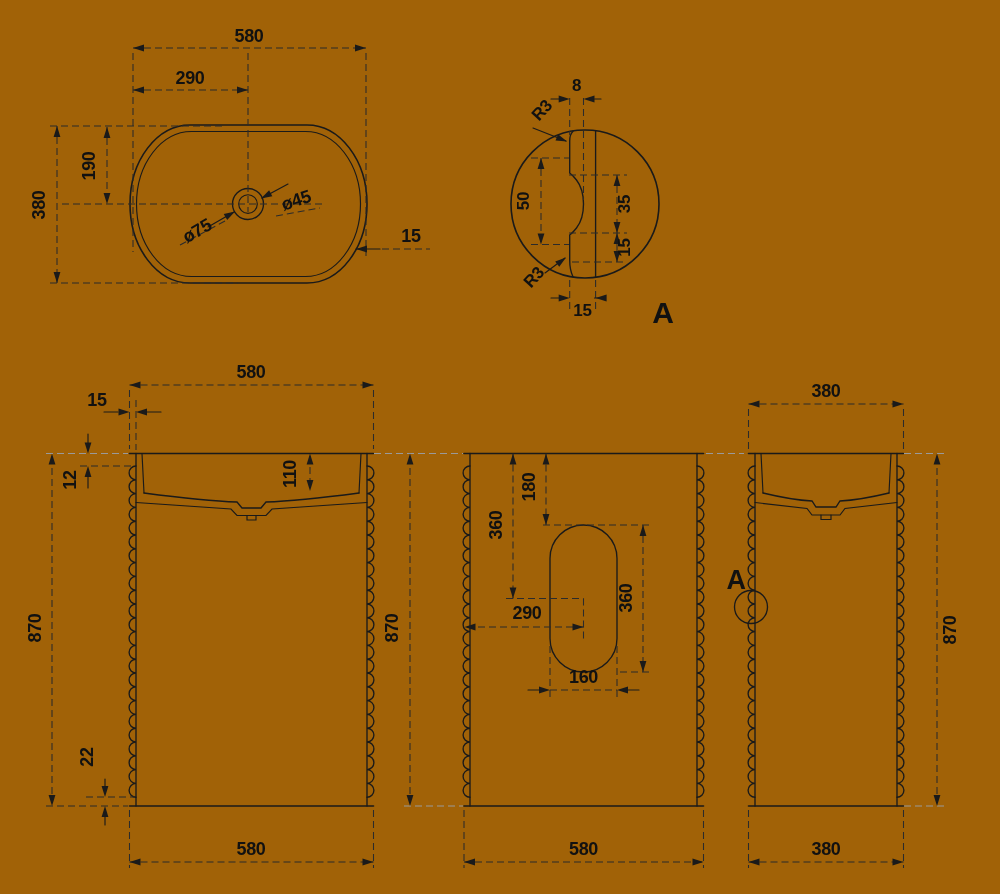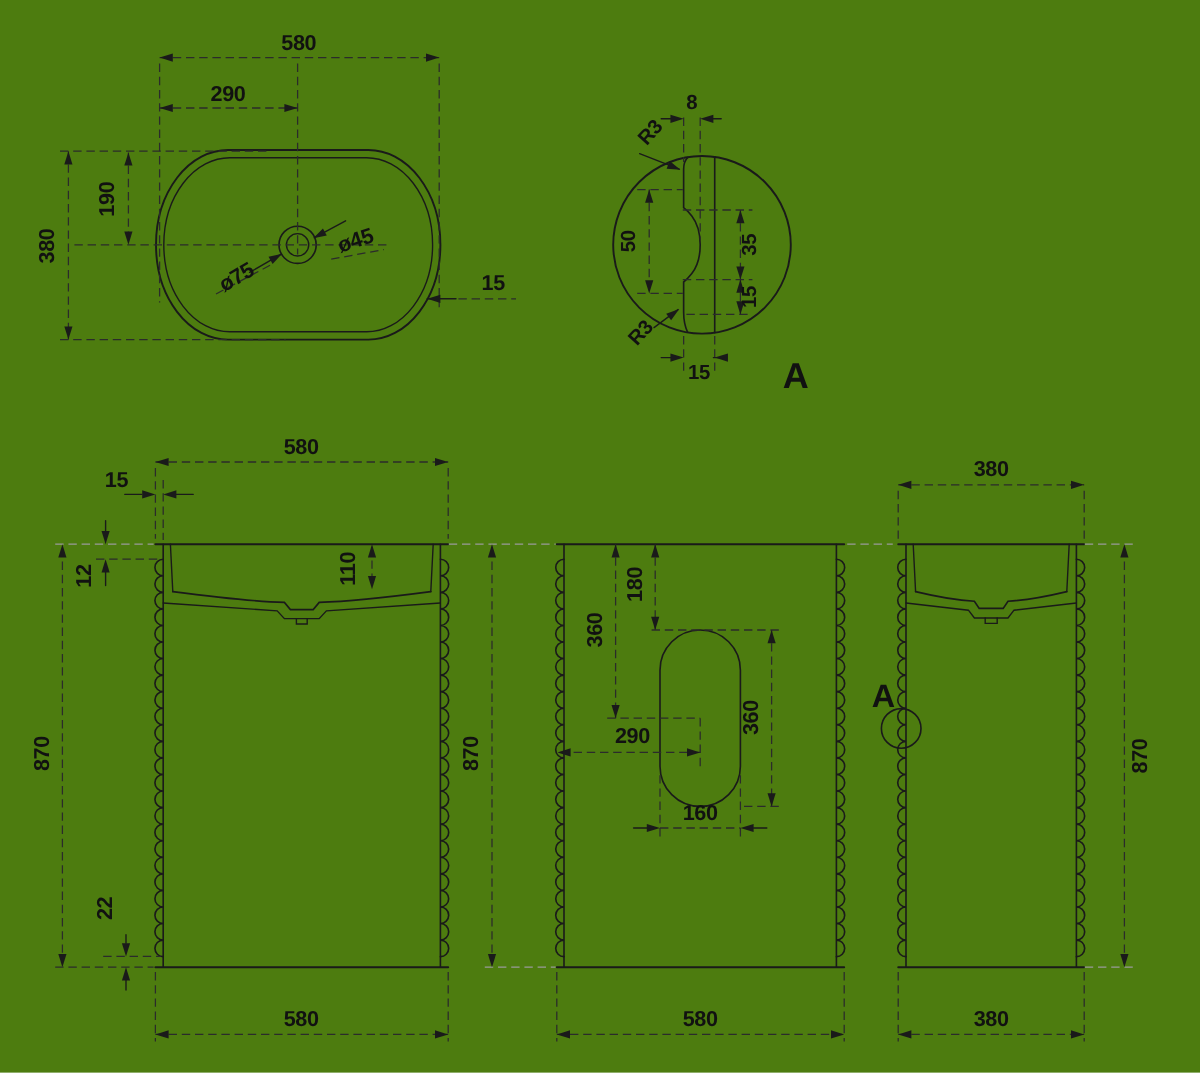--- a/index.html
+++ b/index.html
@@ -1,16 +1,16 @@
 <!DOCTYPE html>
 <html><head>
 <meta charset="utf-8">
 <style>
   html,body{margin:0;padding:0;background:#ffffff;}
-  .stage{position:relative;width:1000px;height:894px;background:#4d7c0f;overflow:hidden;}
+  .stage{position:relative;width:1000px;height:894px;background:#a16207;overflow:hidden;}
   svg{display:block;}
   
   .s  {stroke:#1a1a1a;stroke-width:1.6;fill:none;stroke-linecap:round;}
   .t  {stroke:#1a1a1a;stroke-width:1.15;fill:none;stroke-linecap:round;}
   .t3 {stroke:#1a1a1a;stroke-width:1.35;fill:none;stroke-linecap:round;}
   .d  {stroke:#2b2b2b;stroke-width:1.05;fill:none;stroke-dasharray:7 4;}
   .g  {stroke:#9a9a9a;stroke-width:1.05;fill:none;stroke-dasharray:7 4;}
   text{font-family:"Liberation Sans","DejaVu Sans",sans-serif;font-weight:bold;
        font-size:18px;fill:#111;text-anchor:middle;letter-spacing:-0.3px;}
   .sm{font-size:17px;}

